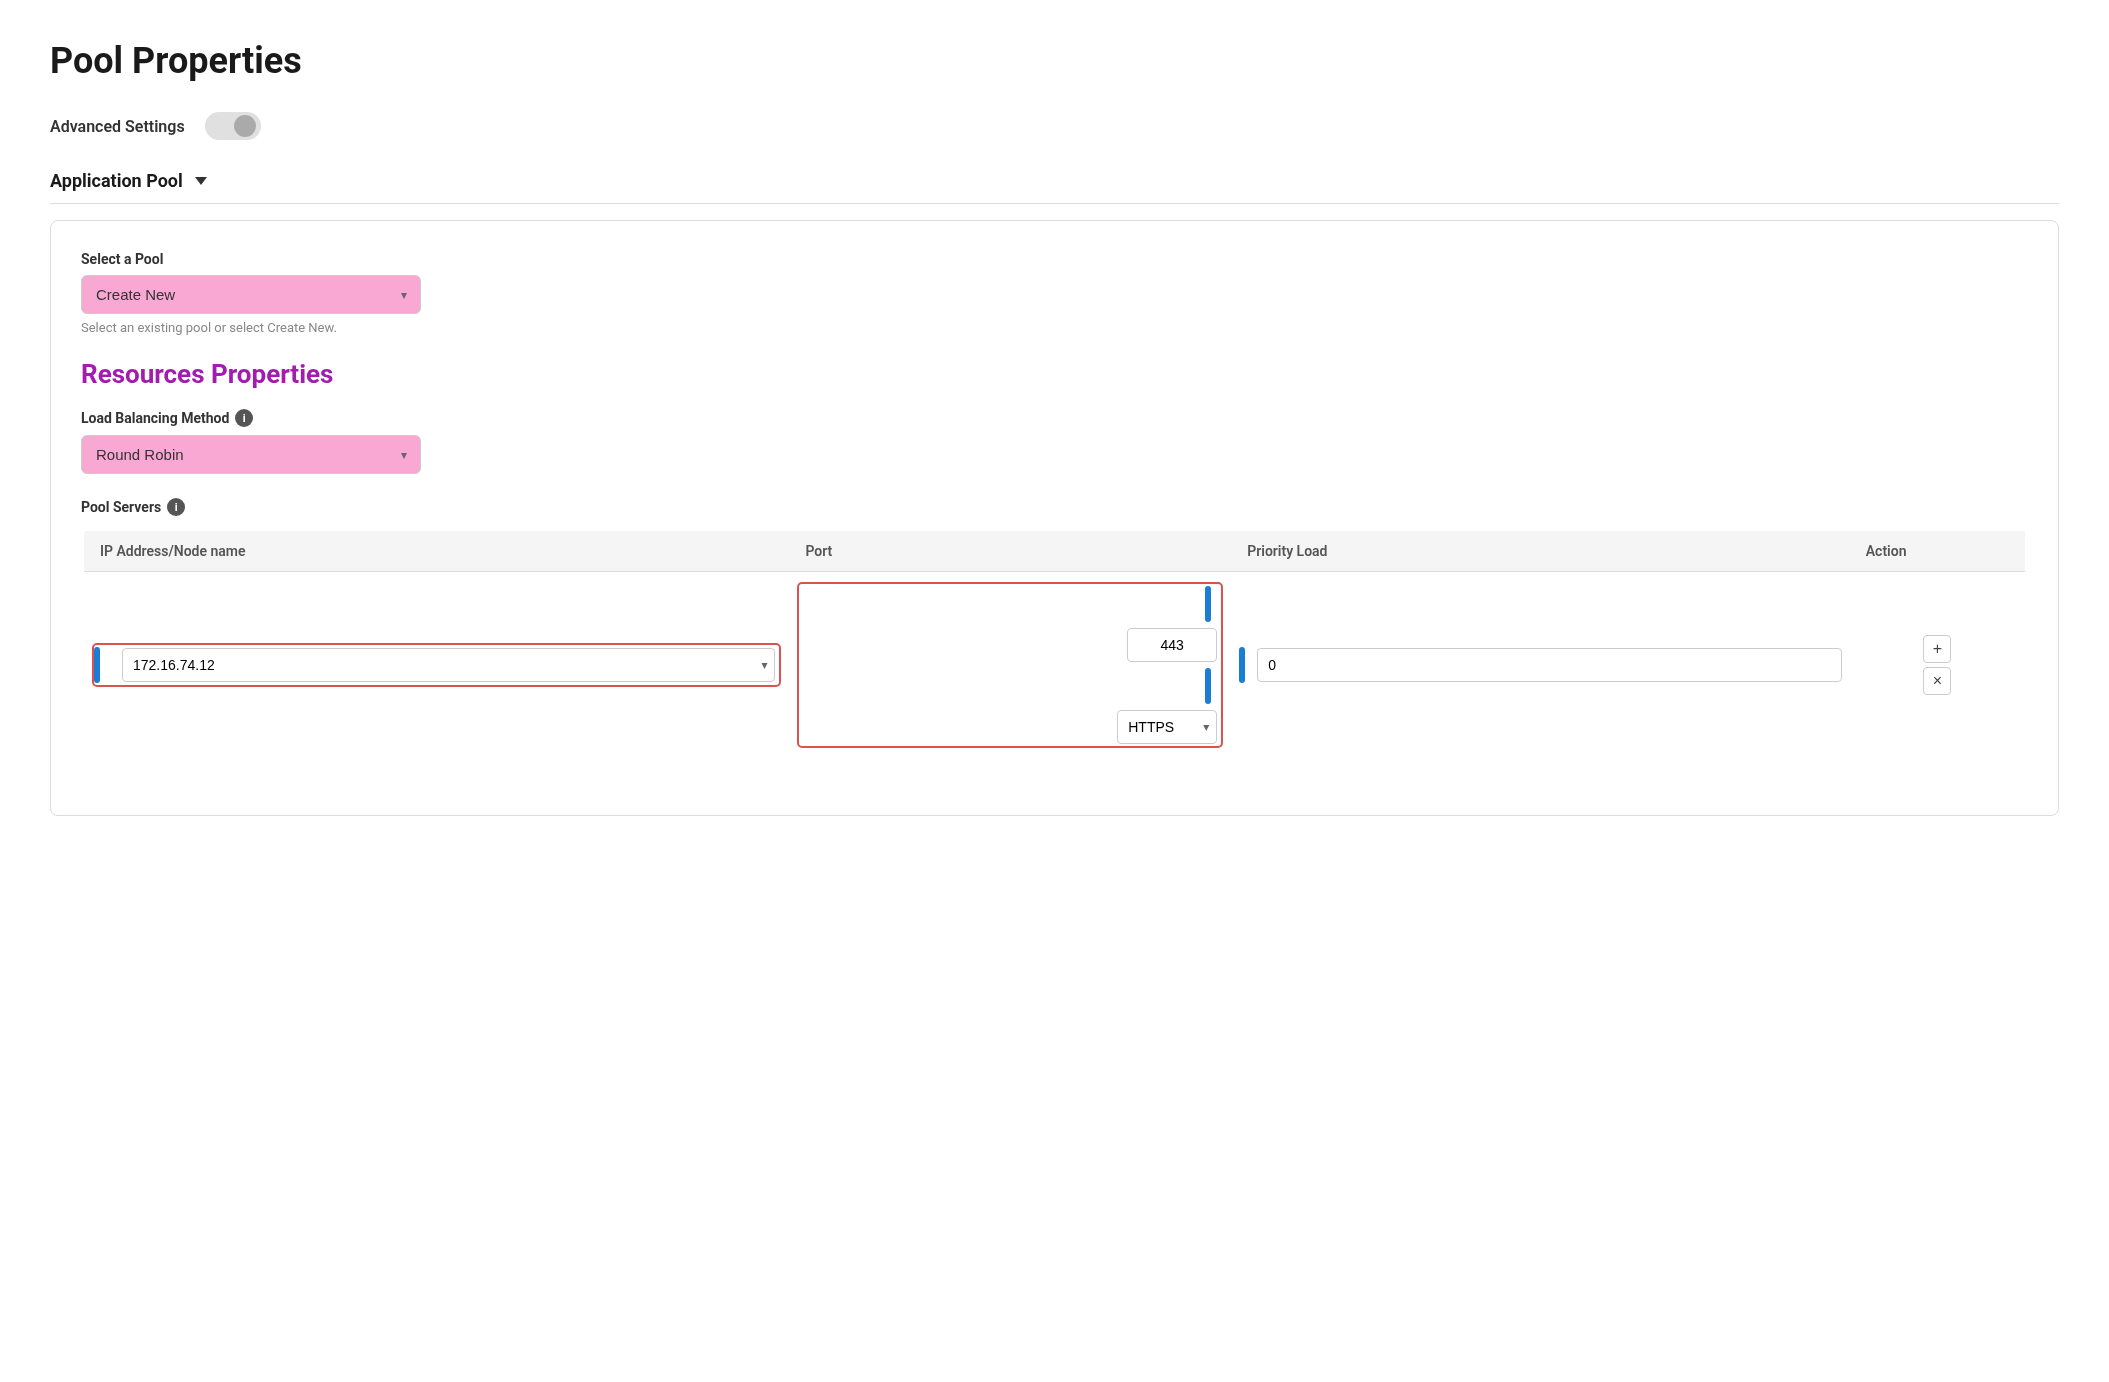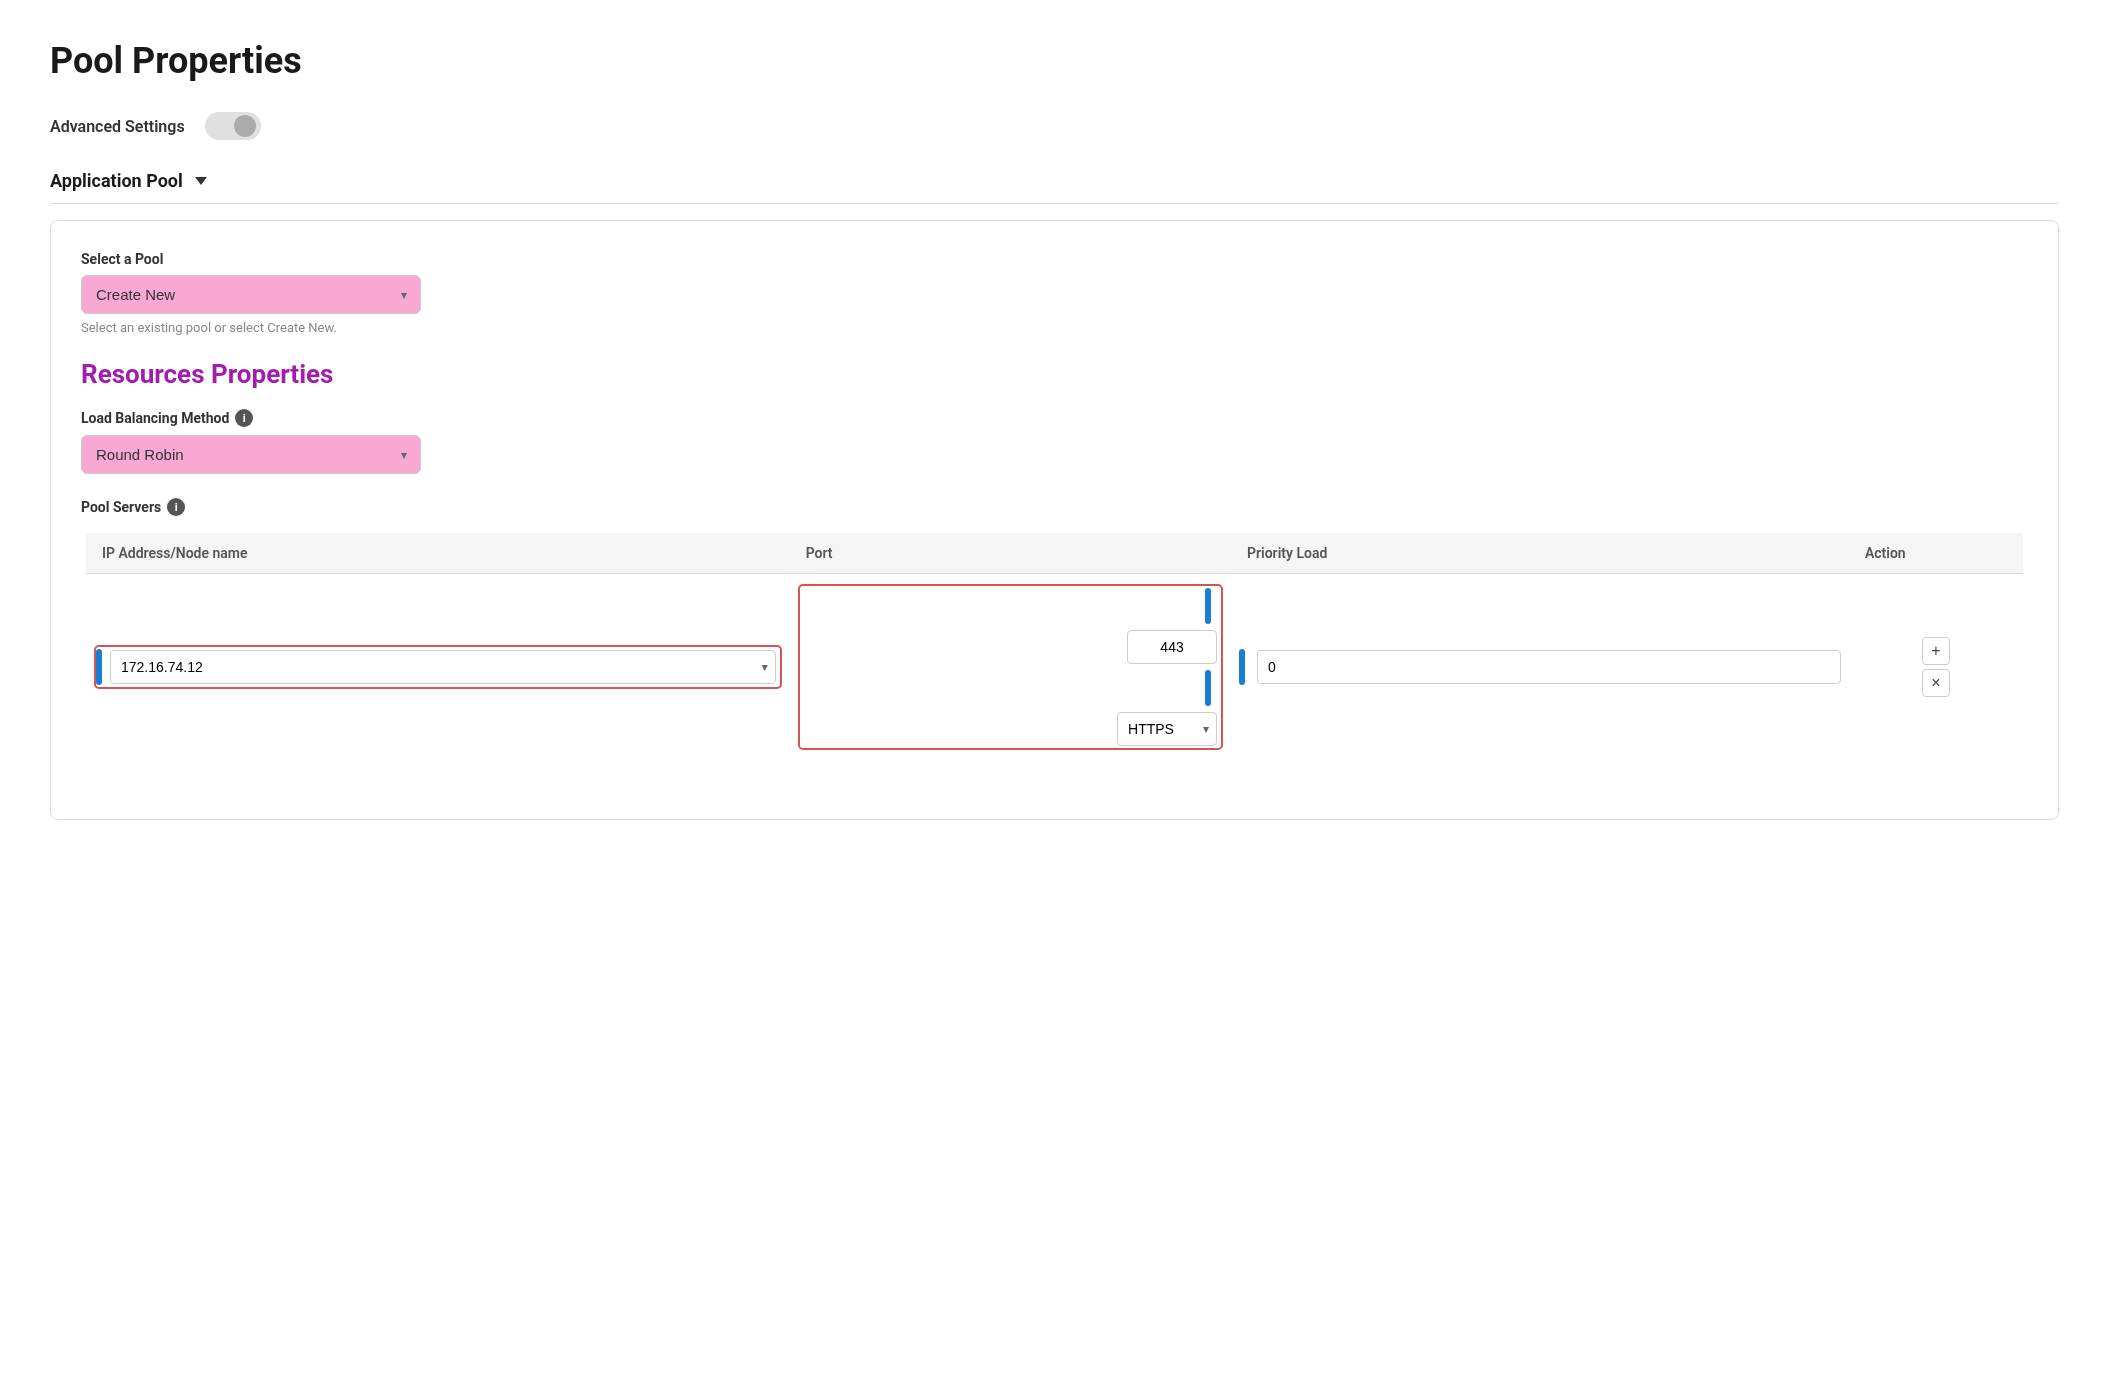--- a/index.html
+++ b/index.html
@@ -156,21 +156,21 @@
       font-size: 26px;
       font-weight: 700;
       color: #a21caf;
       margin-bottom: 20px;
     }
 
     
     .pool-servers-table {
       width: 100%;
       border-collapse: collapse;
-      border: 5px solid #14b8a6;
+      border: 3px solid #14b8a6;
       border-radius: 6px;
       overflow: hidden;
       margin-top: 12px;
     }
 
     .pool-servers-table thead tr {
       background: #f5f5f5;
     }
 
     .pool-servers-table th {
@@ -332,21 +332,21 @@
         <tr>
           <th class="col-ip">IP Address/Node name</th>
           <th class="col-port">Port</th>
           <th class="col-priority">Priority Load</th>
           <th class="col-action">Action</th>
         </tr>
       </thead>
       <tbody>
         <tr class="server-row">
           <td class="col-ip">
-            <div style="display:flex;align-items:center;gap:2px;border:2px solid #d9534f;border-radius:5px;padding:2px 4px 2px 0;">
+            <div style="display:flex;align-items:center;gap:16px;border:2px solid #d9534f;border-radius:5px;padding:2px 4px 2px 0;">
               <div class="blue-handle"></div>
               <div class="ip-select-wrapper">
                 <select class="ip-select">
                   <option>172.16.74.12</option>
                   <option>192.168.1.1</option>
                 </select>
                 <span style="position:absolute;right:8px;top:50%;transform:translateY(-50%);pointer-events:none;font-size:12px;color:#666;">▾</span>
               </div>
             </div>
           </td>

